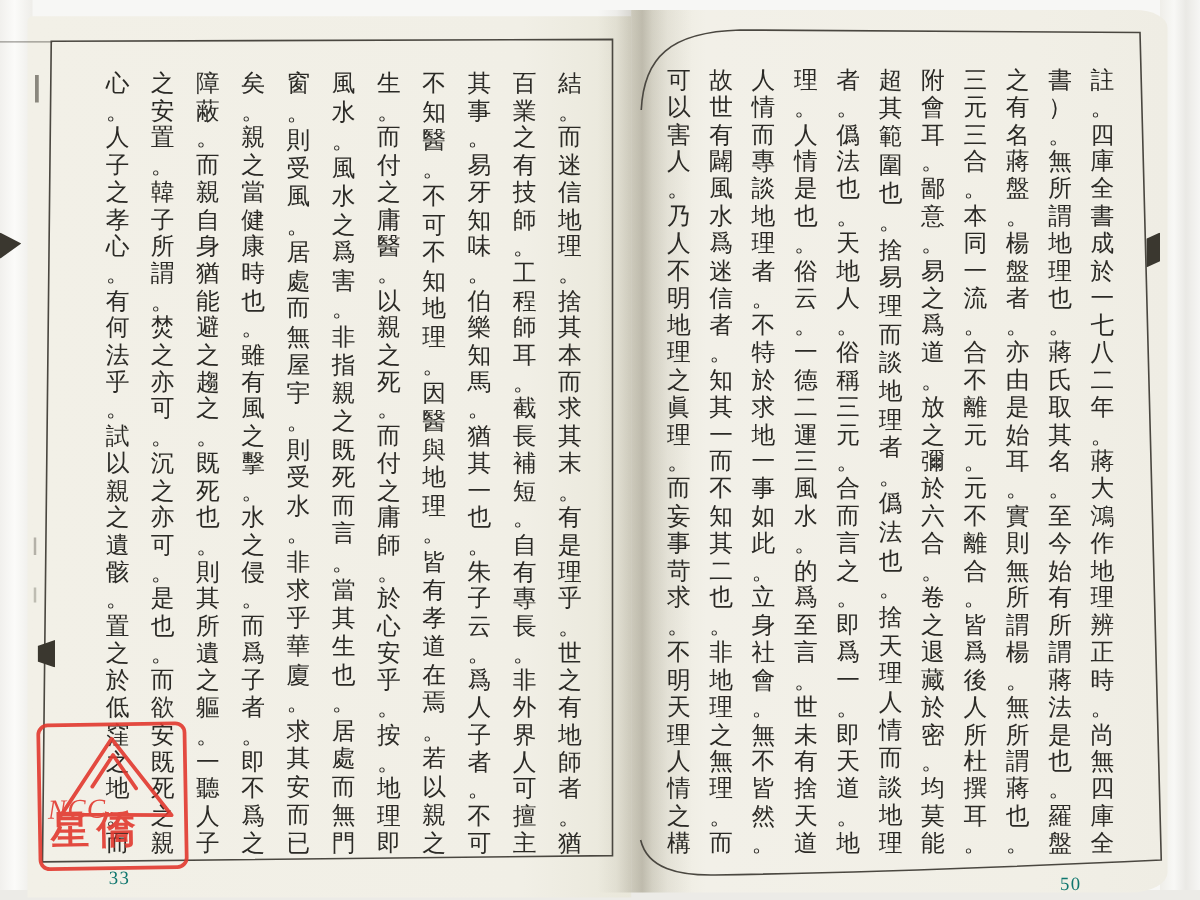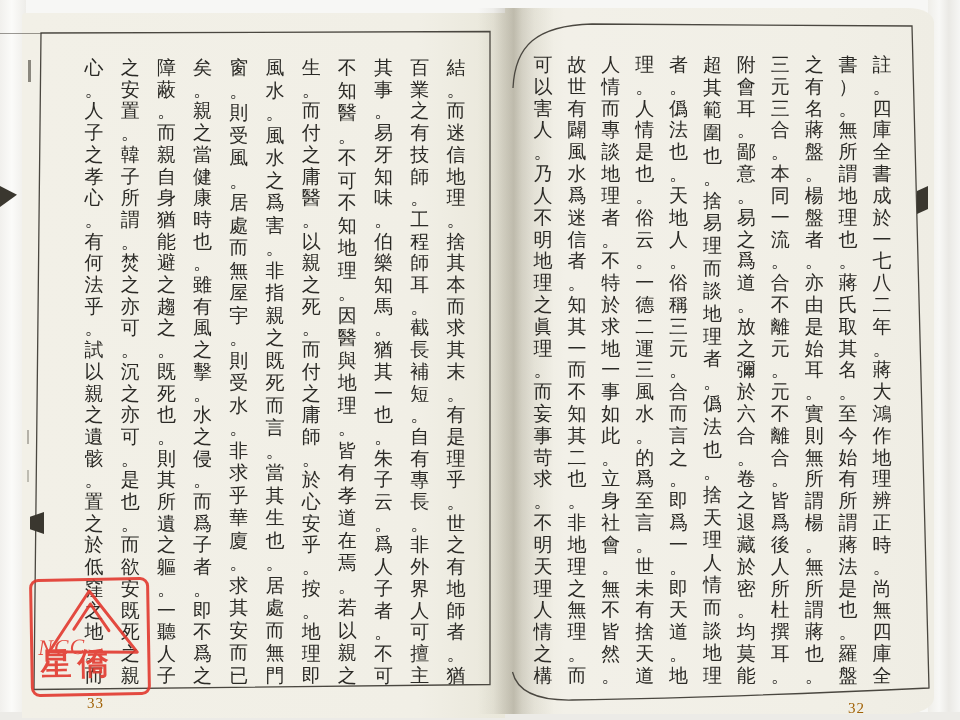--- a/index.html
+++ b/index.html
@@ -41,21 +41,21 @@
   
   .text-cols{display:flex;flex-direction:row-reverse;justify-content:space-between;}
   .text-left{left:83px;top:57px;width:384px;height:629px;}
   .text-right{left:532px;top:54px;width:361px;height:632px;}
   .tcol{display:flex;flex-direction:column;justify-content:space-between;
     width:22px;height:100%;}
   .tchar{display:block;width:22px;height:21px;line-height:21px;
     font-size:19px;text-align:center;color:#2b2a26;overflow:hidden;}
 
   
-  .pagenum{font-size:15px;color:#a16207;letter-spacing:1px;}
+  .pagenum{font-size:15px;color:#0f766e;letter-spacing:1px;}
   .pagenum-left{left:87px;top:695px;}
   .pagenum-right{left:848px;top:700px;}
 
   
   .stamp{left:30px;top:578px;width:114px;height:112px;
     border:3px solid #e2392f;border-radius:9px;opacity:0.9;
     transform:rotate(-1deg);}
   .stamp svg{position:absolute;left:0;top:0;width:108px;height:106px;}
   .stamp svg path{fill:none;stroke:#e2392f;stroke-width:3;stroke-linecap:round;stroke-linejoin:round;}
   .stamp-ncc{position:absolute;left:5px;top:53px;color:#e2392f;
@@ -775,21 +775,21 @@
         <span class="tchar">天</span>
         <span class="tchar">理</span>
         <span class="tchar">人</span>
         <span class="tchar">情</span>
         <span class="tchar">之</span>
         <span class="tchar">構</span>
       </div>
     </div>
 
   <div class="abs pagenum pagenum-left">33</div>
-  <div class="abs pagenum pagenum-right">32</div>
+  <div class="abs pagenum pagenum-right">50</div>
 
   <div class="abs stamp">
     <svg viewBox="0 0 108 106">
       <path d="M57,10 L104,72 L16,70 Z"></path>
       <path d="M41,48 L58,23 L76,50"></path>
     </svg>
     <div class="stamp-ncc">NCC</div>
     <div class="stamp-cjk">星僑</div>
   </div>
 

